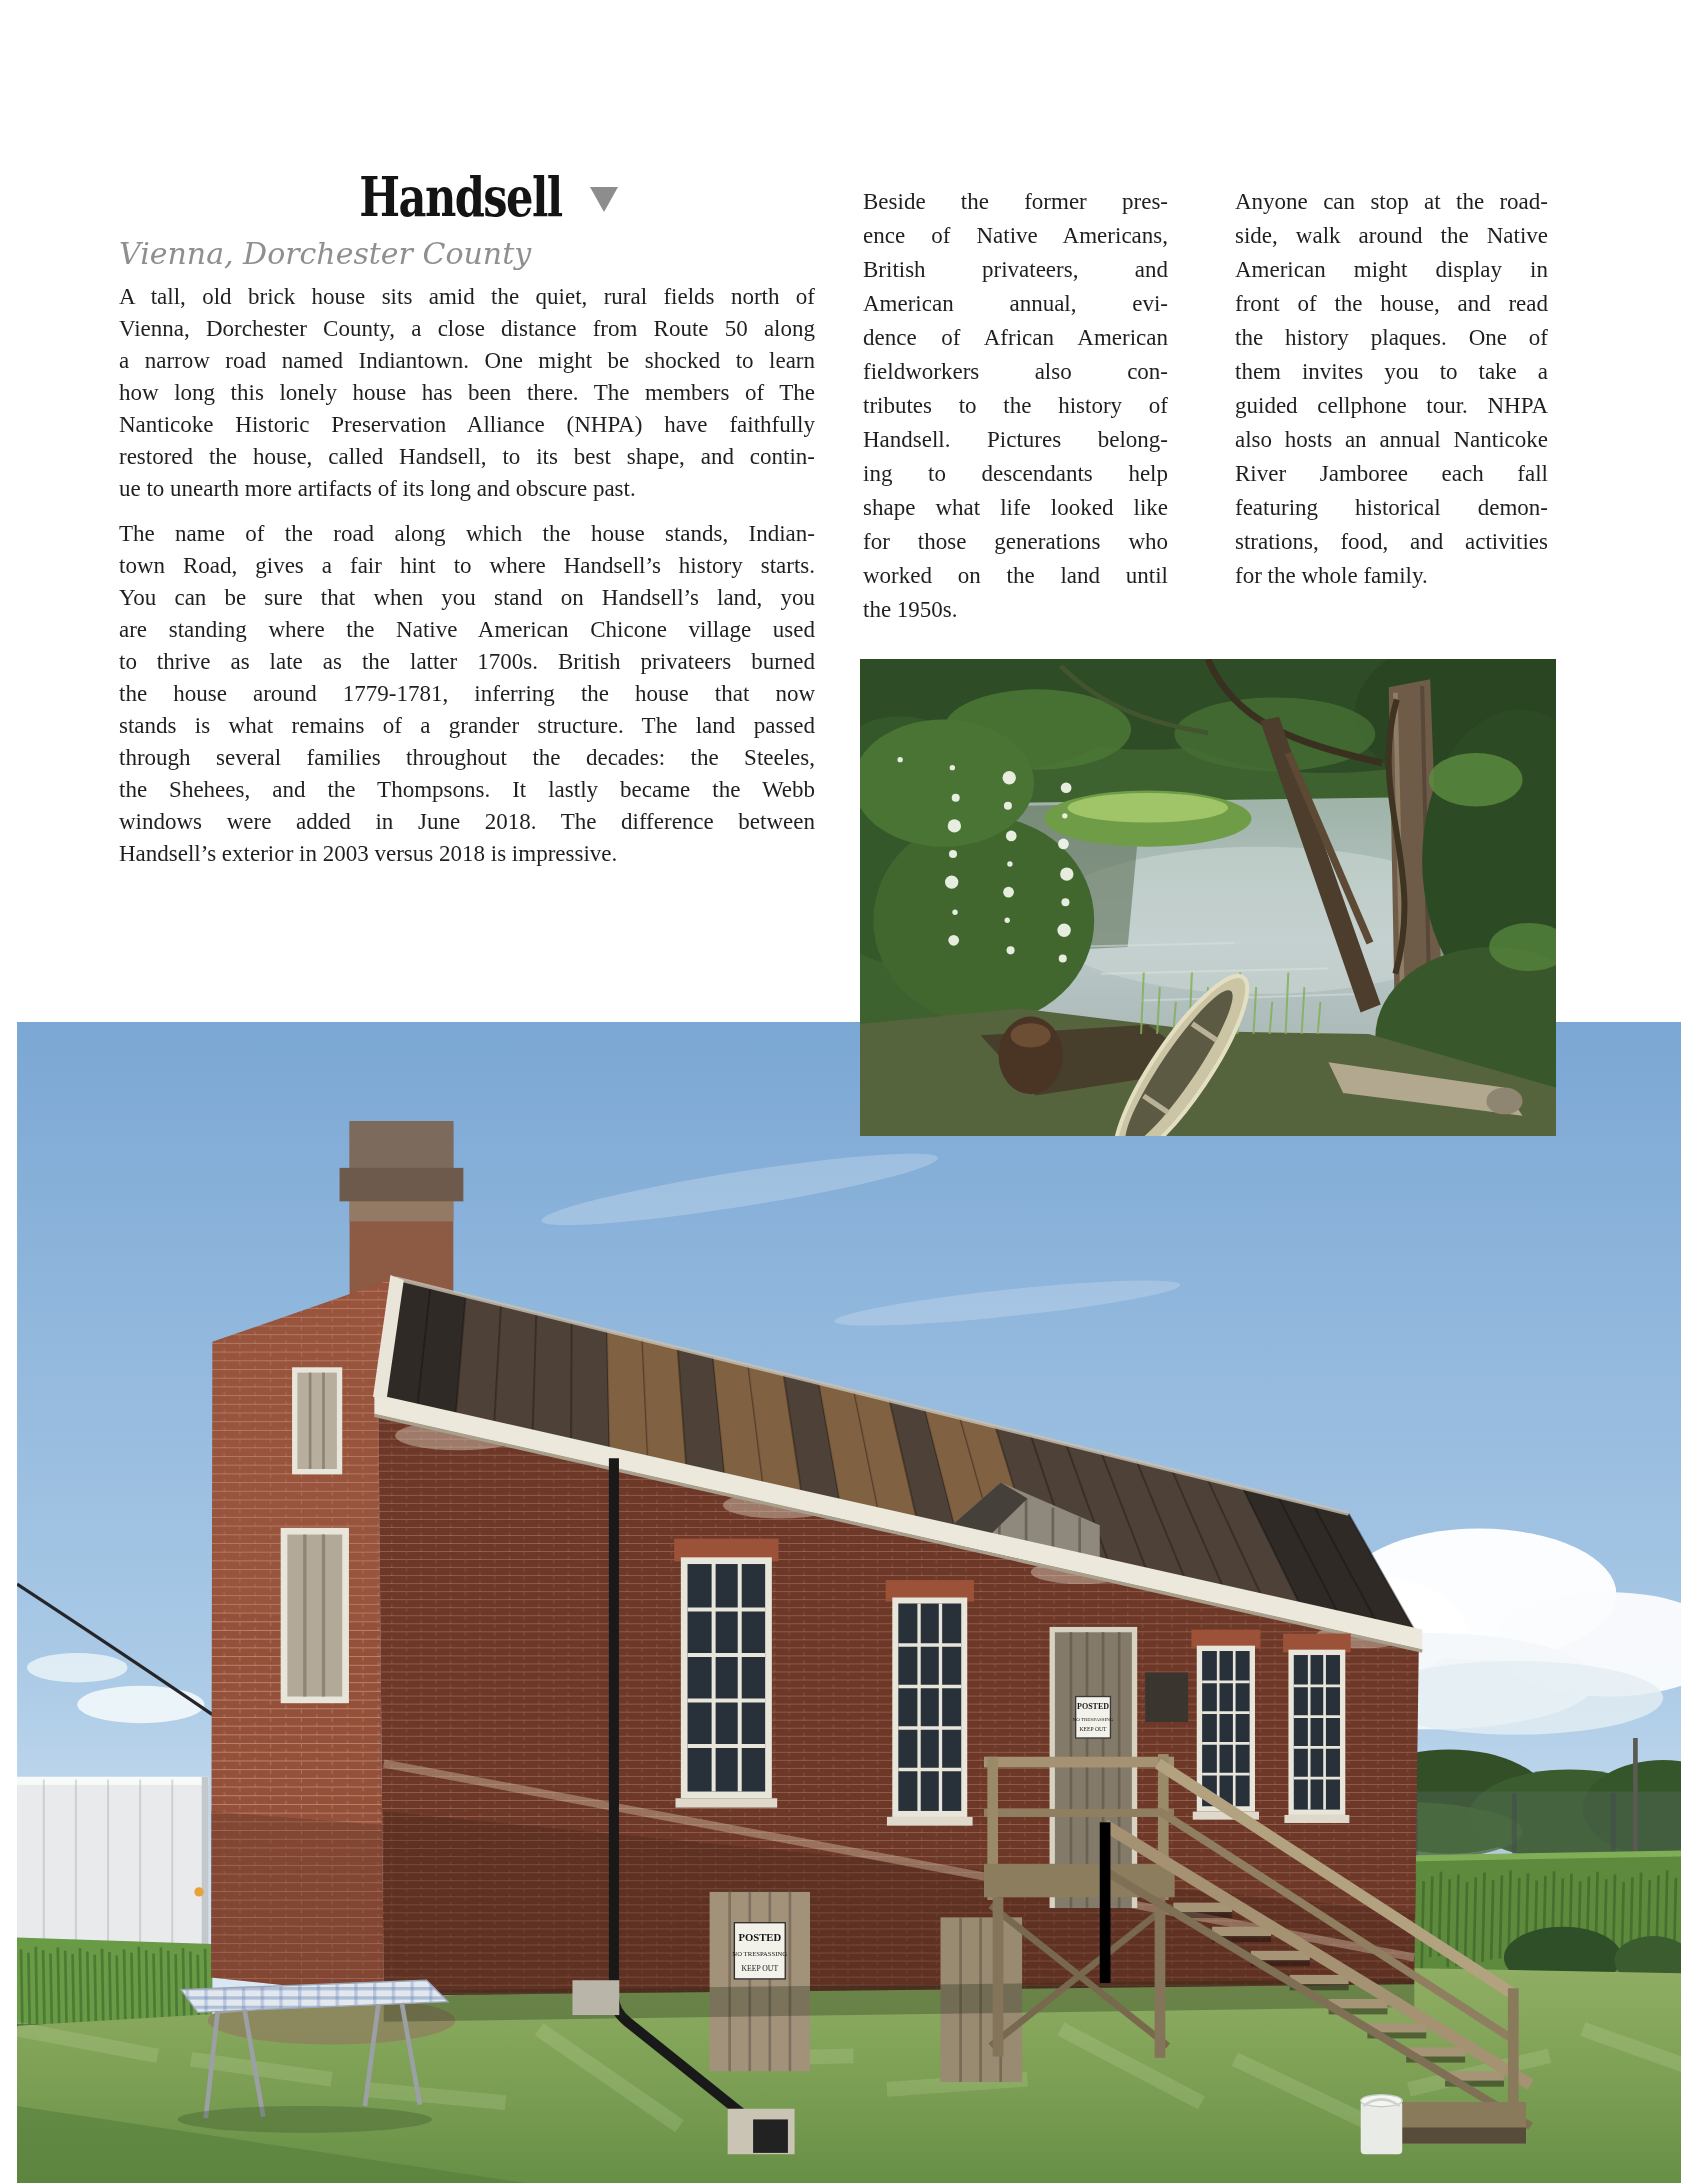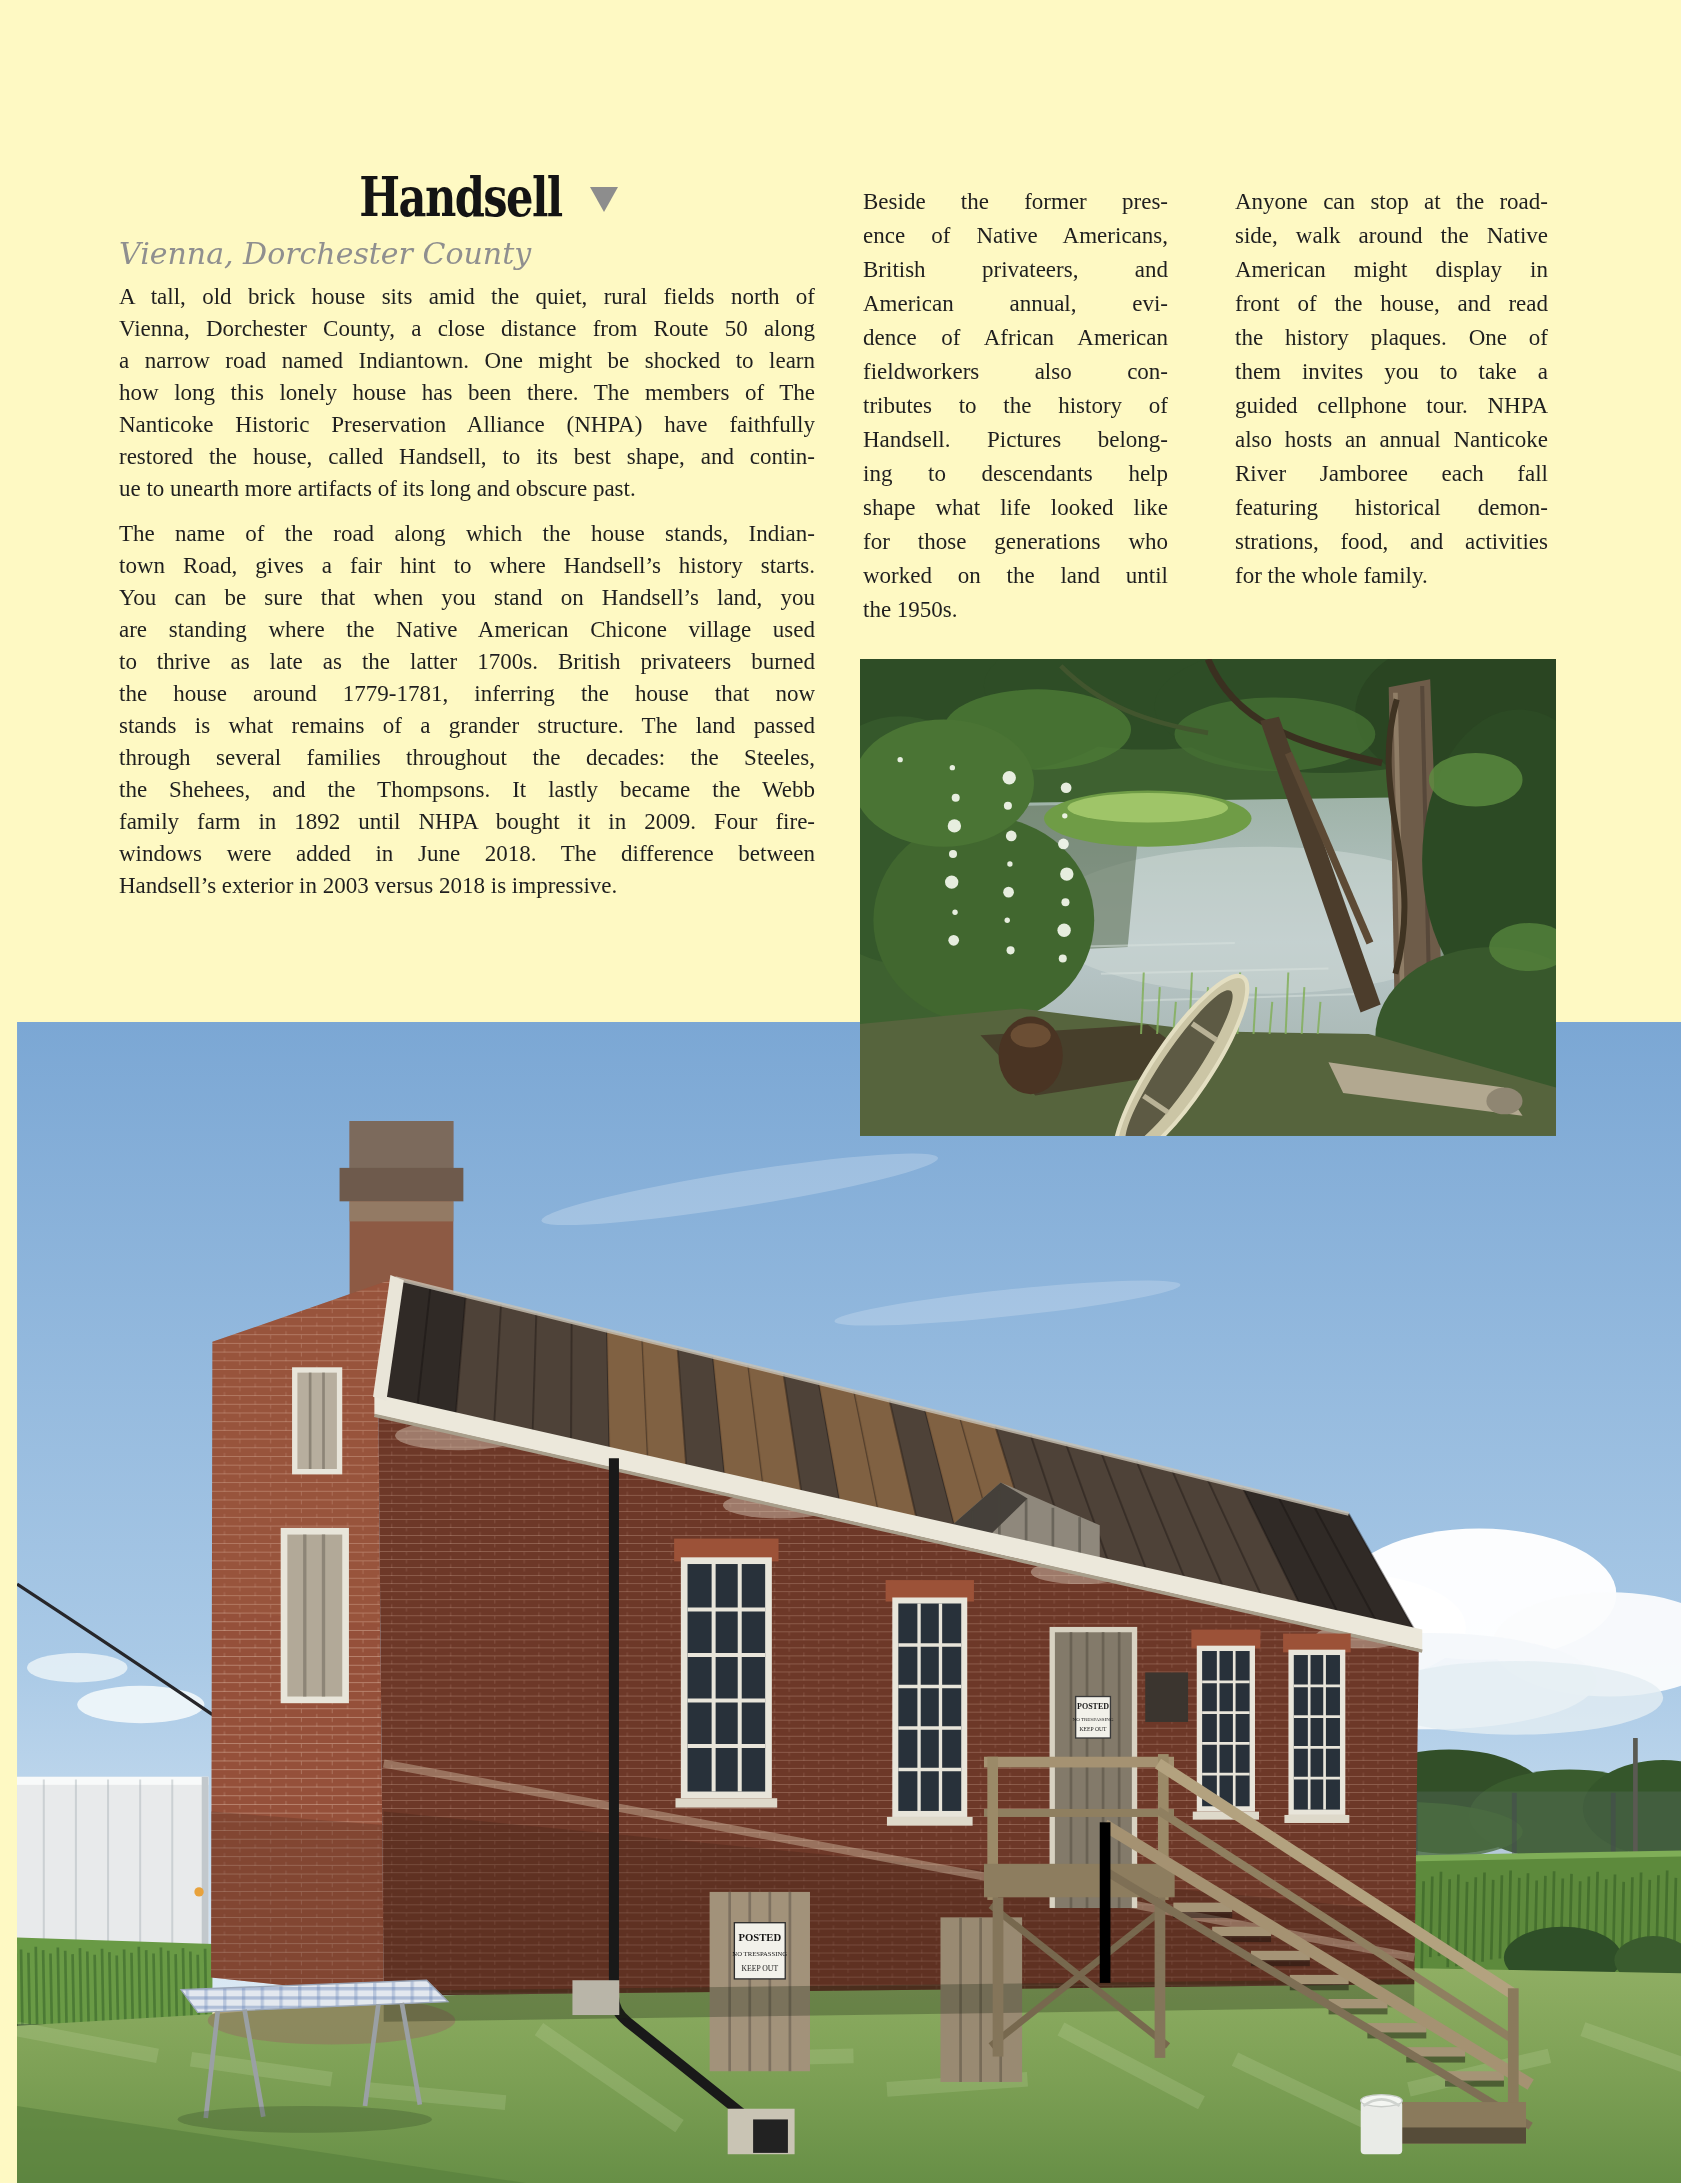--- a/index.html
+++ b/index.html
@@ -1,16 +1,16 @@
 <!DOCTYPE html>
 <html style="font-size:10.7px"><head>
 <meta charset="utf-8">
 <style>
   html,body{margin:0;padding:0;background:#6e6e6e;}
-  .page{position:relative;width:1681px;height:2183px;margin:0 auto;background:#fef9c3;
+  .page{position:relative;width:1681px;height:2183px;margin:0 auto;background:#ffffff;
         font-family:"Liberation Serif",serif;color:#1f1f1f;overflow:hidden;}
   .title-block{position:absolute;left:119px;top:165px;width:709px;text-align:center;white-space:nowrap;}
   .title{font-family:"DejaVu Serif",serif;font-weight:bold;font-size:54px;letter-spacing:-2px;
          display:inline-block;transform:scaleX(.8);transform-origin:60% 50%;color:#141414;}
   .marker{display:inline-block;width:0;height:0;border-left:14px solid transparent;
           border-right:14px solid transparent;border-top:25.4px solid #8d8d8d;margin-left:8px;
           transform:translateY(-4px);}
   .subtitle{position:absolute;left:119px;top:236px;width:709px;text-align:left;
             font-family:"DejaVu Serif",serif;font-style:italic;font-size:30px;color:#8f8f8f;}
   .col{position:absolute;font-size:23px;overflow:hidden;}
@@ -46,21 +46,20 @@
     <div class="para para2">
         <div class="tline">The name of the road along which the house stands, Indian-</div>
         <div class="tline">town Road, gives a fair hint to where Handsell’s history starts.</div>
         <div class="tline">You can be sure that when you stand on Handsell’s land, you</div>
         <div class="tline">are standing where the Native American Chicone village used</div>
         <div class="tline">to thrive as late as the latter 1700s. British privateers burned</div>
         <div class="tline">the house around 1779-1781, inferring the house that now</div>
         <div class="tline">stands is what remains of a grander structure. The land passed</div>
         <div class="tline">through several families throughout the decades: the Steeles,</div>
         <div class="tline">the Shehees, and the Thompsons. It lastly became the Webb</div>
-        <div class="tline">family farm in 1892 until NHPA bought it in 2009. Four fire-</div>
         <div class="tline">windows were added in June 2018. The difference between</div>
         <div class="tline tline-last">Handsell’s exterior in 2003 versus 2018 is impressive.</div>
       </div>
   </div>
   <div class="col col2">
       <div class="tline">Beside the former pres-</div>
       <div class="tline">ence of Native Americans,</div>
       <div class="tline">British privateers, and</div>
       <div class="tline">American annual, evi-</div>
       <div class="tline">dence of African American</div>

